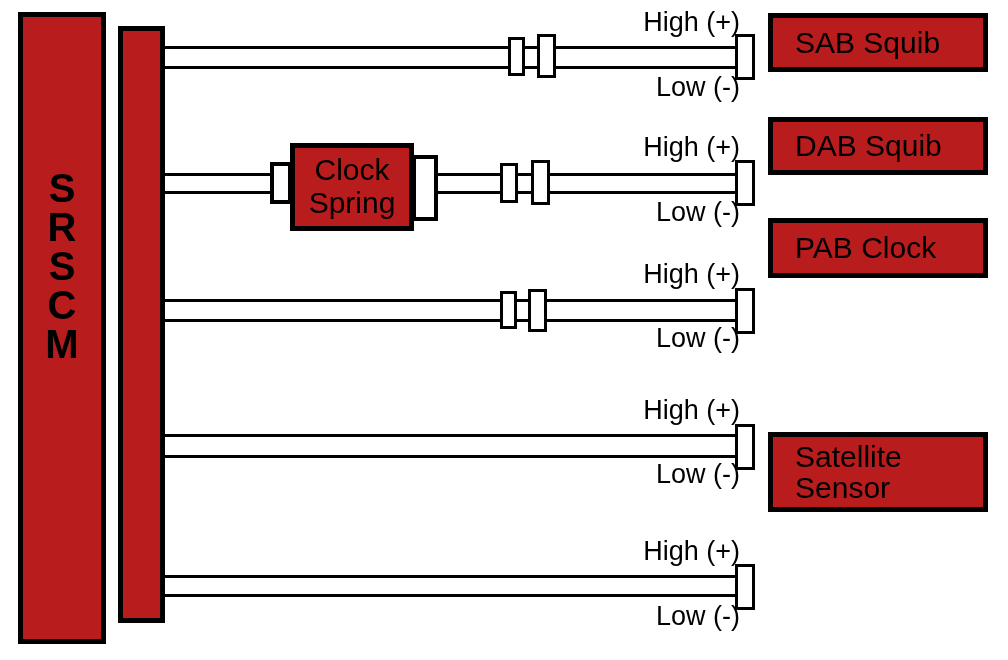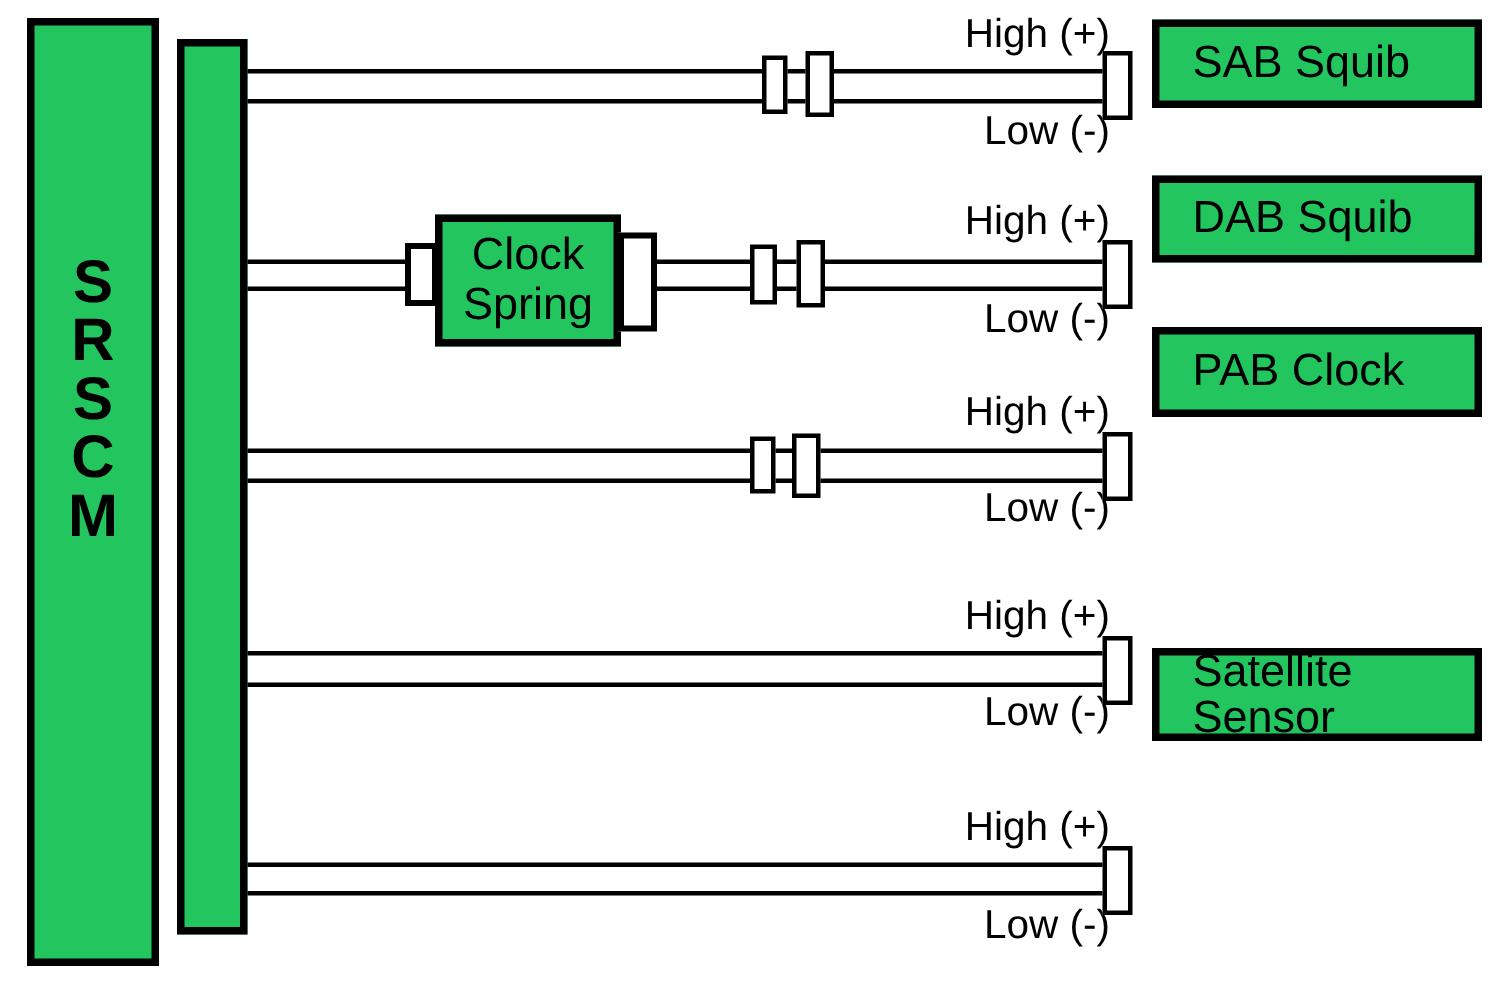--- a/index.html
+++ b/index.html
@@ -16,21 +16,21 @@
     width: 1008px;
     height: 660px;
     background: #ffffff;
     overflow: hidden;
   }
 
   
   .box {
     position: absolute;
     box-sizing: border-box;
-    background: #22c55e;
+    background: #b91c1c;
     border: 4px solid #000000;
   }
   .thinbox {
     position: absolute;
     box-sizing: border-box;
     background: #ffffff;
     border: 3px solid #000000;
   }
   .wire {
     position: absolute;
@@ -211,18 +211,18 @@
 
 
   <div class="wire" style="left:165px; top:575px; width:572px;"></div>
   <div class="wire" style="left:165px; top:594px; width:572px;"></div>
 
   <div class="hl-label" style="left:600px; top:538px; width:140px;">High (+)</div>
   <div class="hl-label" style="left:600px; top:603px; width:140px;">Low (-)</div>
 
   <div class="thinbox" style="left:735px; top:564px; width:20px; height:46px;"></div>
 
-  <div class="box dest-box" style="left:768px; top:432px; width:220px; height:62px;">
+  <div class="box dest-box" style="left:768px; top:432px; width:220px; height:80px;">
     <div class="dest-label multi">Satellite
 Sensor</div>
   </div>
 
 </div>
 
 </body></html>

